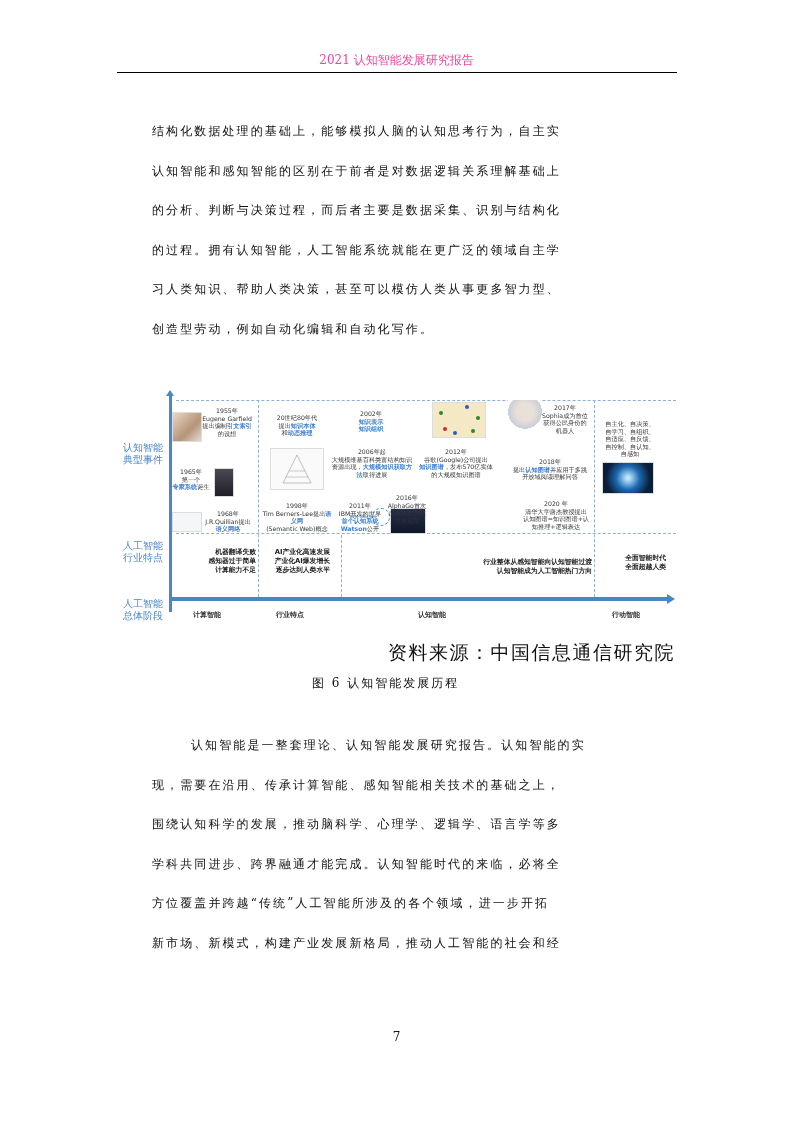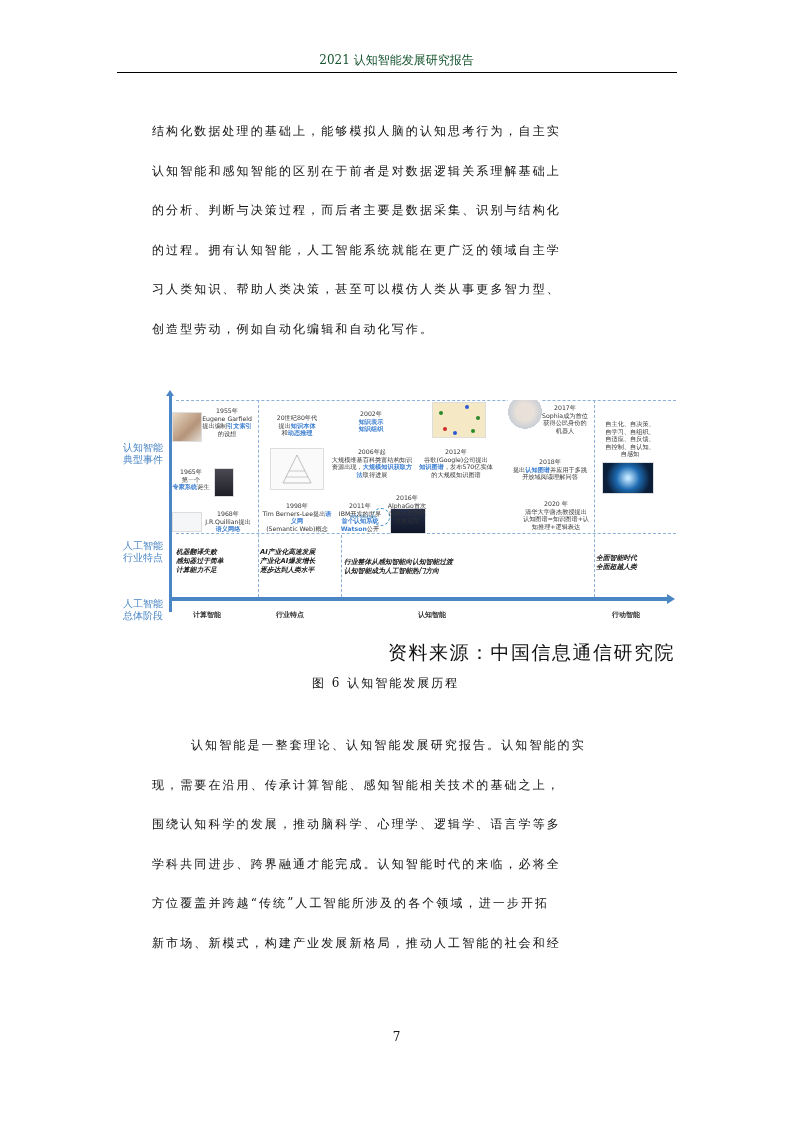--- a/index.html
+++ b/index.html
@@ -1,19 +1,19 @@
 <!DOCTYPE html>
 <html><head>
 <meta charset="utf-8">
 <style>
   html, body { margin: 0; padding: 0; background: #ffffff; }
   body { width: 793px; height: 1122px; position: relative; overflow: hidden;
          font-family: "DejaVu Serif", "Liberation Serif", serif; color: #111; }
   .header-title { position: absolute; top: 52px; left: 0; width: 793px; text-align: center;
-                  font-size: 12px; color: #14532d; }
+                  font-size: 12px; color: #ec4899; }
   .header-rule { position: absolute; top: 72px; left: 117px; width: 560px; height: 1px; background: #000; }
   .para { position: absolute; left: 136px; width: 560px; font-size: 12px; line-height: 39.5px;
           letter-spacing: 2.1px; text-align: justify; margin: 16px; }
   .para p { margin: 0; }
   .p1 { top: 96px; }
   .p2 { top: 710px; }
   .p2 .indent { text-indent: 39px; }
   .figure { position: absolute; left: 118px; top: 390px; width: 562px; height: 235px; }
   .fig-source { position: absolute; top: 640px; right: 118px; font-size: 19px; letter-spacing: 1.5px; }
   .fig-caption { position: absolute; top: 675px; left: 312px; font-size: 12px; letter-spacing: 2px; }
@@ -27,21 +27,21 @@
   .haxis { position: absolute; left: 51px; top: 207px; width: 500px; height: 4px; background: #4a86c5; }
   .haxis-head { position: absolute; left: 549px; top: 204px; width: 0; height: 0;
                 border-top: 5px solid transparent; border-bottom: 5px solid transparent; border-left: 8px solid #4a86c5; }
   .hdash { position: absolute; height: 0; border-top: 1px dashed #8fb0d6; }
   .vdash { position: absolute; width: 0; border-left: 1px dashed #8fb0d6; }
   .ev { position: absolute; font-family: "DejaVu Sans", sans-serif; font-size: 6.2px; line-height: 7.6px;
         color: #333; text-align: center; }
   .ev .hl { color: #3d7fd1; font-weight: bold; }
   .thumb { position: absolute; border: 1px solid #ddd; }
   .feat { position: absolute; font-family: "DejaVu Sans", sans-serif; font-size: 6.8px; line-height: 9px;
-          color: #222; text-align: left; font-weight: bold; font-style: italic; }
+          color: #222; text-align: right; font-weight: bold; }
   .stage { position: absolute; top: 220px; font-family: "DejaVu Sans", sans-serif; font-size: 7px; color: #333; font-weight: bold; }
 </style>
 </head>
 <body>
 
 <div class="header-title">2021 认知智能发展研究报告</div>
 <div class="header-rule"></div>
 
 <div class="para p1">
   <p>结构化数据处理的基础上，能够模拟人脑的认知思考行为，自主实</p>

